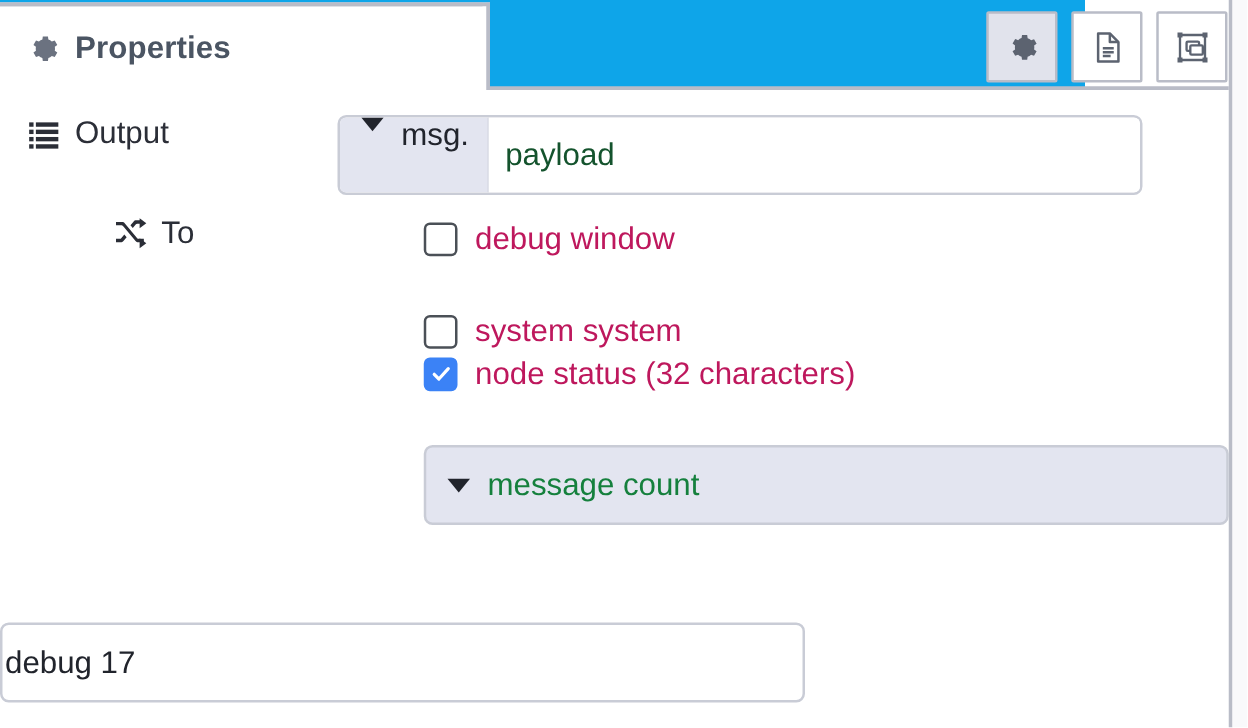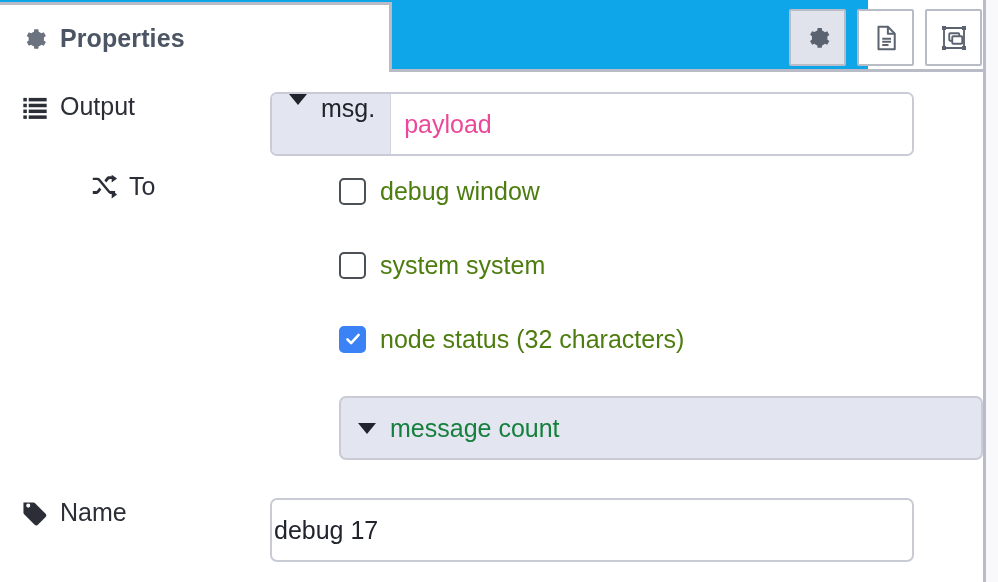--- a/index.html
+++ b/index.html
@@ -191,21 +191,21 @@
   .ti-type-label {
     font-size: 25px;
     color: #21242c;
   }
   .ti-value {
     flex: 1 1 auto;
     display: flex;
     align-items: center;
     padding-left: 13px;
     font-size: 25px;
-    color: #ec4899;
+    color: #14532d;
     background: #ffffff;
     cursor: text;
   }
 
   
   .select-box {
     width: 644px;
     height: 64px;
     border: 2px solid #c9ccd6;
     border-radius: 7px;
@@ -260,21 +260,21 @@
   .cbox .tick {
     display: none;
     width: 18px;
     height: 18px;
     color: #ffffff;
   }
   .cbox.checked .tick { display: block; }
   .check-label {
     margin-left: 14px;
     font-size: 25px;
-    color: #4d7c0f;
+    color: #be185d;
     white-space: nowrap;
   }
 </style>
 </head>
 <body>
 
 <div id="app">
 
   <div class="panel-divider"></div>
   <div class="canvas-strip"></div>
@@ -369,42 +369,36 @@
           <span class="check-label">debug window</span>
         </div>
 
         <div class="check-row" style="margin-top: 40px;">
           <span class="cbox">
             
           </span>
           <span class="check-label">system system</span>
         </div>
 
-        <div class="check-row" style="margin-top: 40px;">
+        <div class="check-row" style="">
           <span class="cbox checked">
             <svg class="tick" viewBox="0 0 24 24" fill="none" stroke="currentColor" stroke-width="3.4" stroke-linecap="round" stroke-linejoin="round">
               <path d="M4.5 12.6l5 5 10-11"></path>
             </svg>
           </span>
           <span class="check-label">node status (32 characters)</span>
         </div>
 
         <div class="select-box" style="margin-top: 40px;">
           <span class="ti-caret"></span>
           <span class="sel-label">message count</span>
         </div>
 
       </div>
     </div>
 
     <div class="row" style="top: 426px;">
-      <div class="row-label">
-        <svg class="lbl-icon" viewBox="0 0 24 24" fill="currentColor">
-          <path d="M2.6 3.1h8.1c.5 0 1 .2 1.4.6l9 9c.8.8.8 2 0 2.8l-6.6 6.6c-.8.8-2 .8-2.8 0l-9-9c-.4-.4-.6-.9-.6-1.4V3.1zm3.6 4.3a1.75 1.75 0 1 0 0-3.5 1.75 1.75 0 0 0 0 3.5z"></path>
-        </svg>
-        <span class="lbl-text">Name</span>
-      </div>
 
       <div class="text-input">debug 17</div>
     </div>
 
   </div>
 </div>
 
 </body></html>

